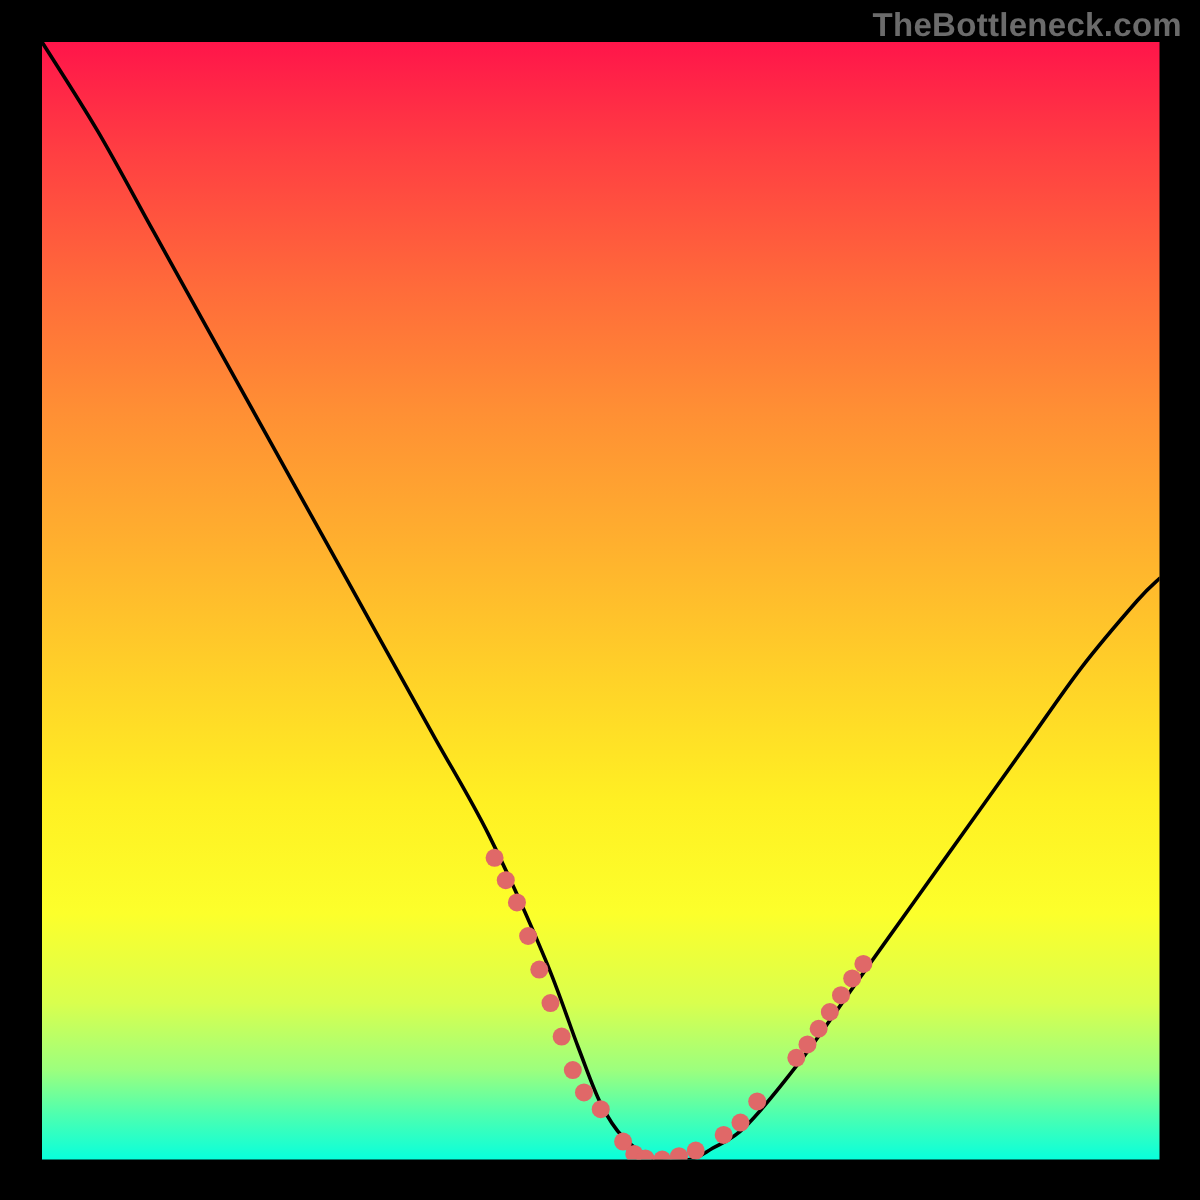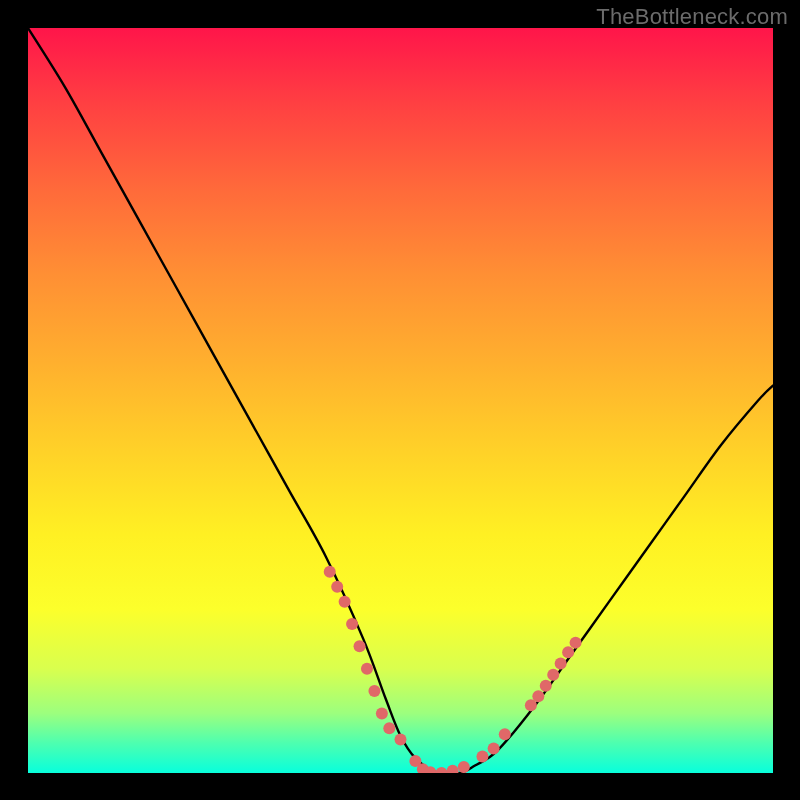--- a/index.html
+++ b/index.html
@@ -46,21 +46,21 @@
     top: 0;
     width: 745px;
     height: 745px;
   }
   .watermark {
     position: absolute;
     top: 4px;
     right: 12px;
     color: #6b6b6b;
     font-size: 22px;
-    font-weight: 400;
+    font-weight: 700;
     letter-spacing: 0.2px;
   }
 </style>
 </head>
 <body>
 
 <div class="watermark">TheBottleneck.com</div>
 
 <div class="frame">
   <div class="plot-area"></div>

